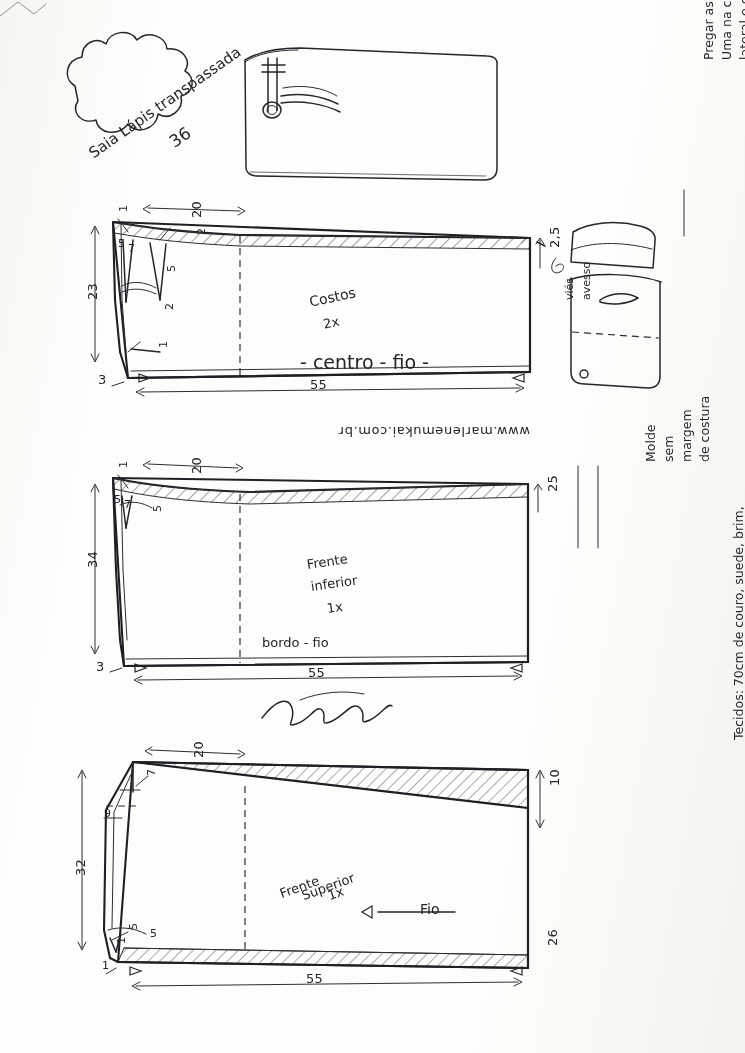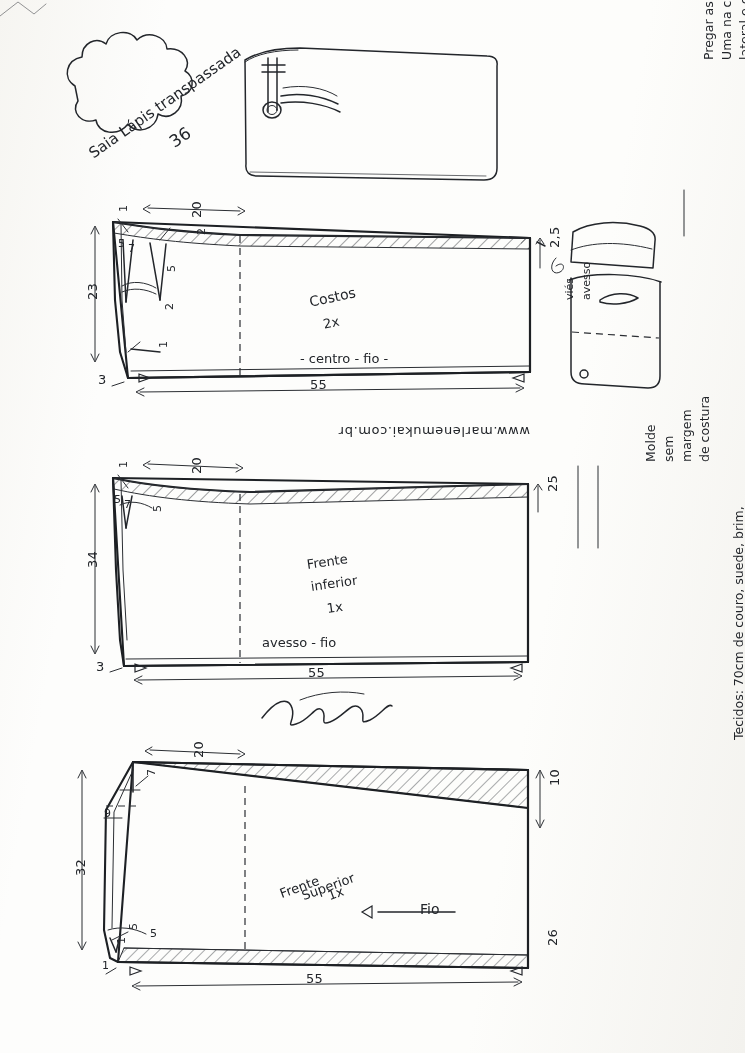--- a/index.html
+++ b/index.html
@@ -265,41 +265,41 @@
 margem
 de costura</div>
 
     <div class="hw blk rot90" style="left:730px;top:740px;">Tecidos: 70cm de couro, suede, brim,
 denim, tecidos de alfaiataria...
 tira para amarrar = 2 tiras dobradas
 com 3cm por 25cm cada uma.</div>
 
     <div class="hw lbl rotm12" style="left:308px;top:295px;font-size:14px;">Costos</div>
     <div class="hw lbl rotm12" style="left:322px;top:318px;font-size:13px;">2x</div>
-    <div class="hw lbl" style="left:300px;top:352px;font-size:13px;">- centro - fio -</div>
+    <div class="hw lbl" style="left:300px;top:352px;font-size:19px;">- centro - fio -</div>
 
     <div class="hw n rot90" style="left:190px;top:218px;">20</div>
     <div class="hw n rot90" style="left:86px;top:300px;">23</div>
     <div class="hw n" style="left:310px;top:378px;">55</div>
     <div class="hw n rot90" style="left:548px;top:248px;">2,5</div>
     <div class="hw sm rot90" style="left:118px;top:212px;">1</div>
     <div class="hw sm" style="left:118px;top:238px;">5</div>
     <div class="hw sm" style="left:128px;top:243px;">7</div>
     <div class="hw sm rot90" style="left:196px;top:235px;">2</div>
     <div class="hw sm rot90" style="left:166px;top:272px;">5</div>
     <div class="hw sm rot90" style="left:164px;top:310px;">2</div>
     <div class="hw sm rot90" style="left:158px;top:348px;">1</div>
     <div class="hw n" style="left:98px;top:373px;">3</div>
     <div class="hw sm rot90" style="left:562px;top:300px;line-height:1.5;">viés
 avesso</div>
 
     <div class="hw lbl rotm8" style="left:306px;top:558px;font-size:13px;">Frente</div>
     <div class="hw lbl rotm8" style="left:310px;top:580px;font-size:13px;">inferior</div>
     <div class="hw lbl rotm8" style="left:326px;top:602px;font-size:13px;">1x</div>
-    <div class="hw lbl" style="left:262px;top:636px;font-size:13px;">avesso - fio</div>
+    <div class="hw lbl" style="left:262px;top:636px;font-size:13px;">bordo - fio</div>
 
     <div class="hw n rot90" style="left:190px;top:474px;">20</div>
     <div class="hw n rot90" style="left:86px;top:568px;">34</div>
     <div class="hw n" style="left:308px;top:666px;">55</div>
     <div class="hw n rot90" style="left:546px;top:492px;">25</div>
     <div class="hw sm rot90" style="left:118px;top:468px;">1</div>
     <div class="hw sm" style="left:114px;top:494px;">5</div>
     <div class="hw sm" style="left:124px;top:499px;">7</div>
     <div class="hw sm rot90" style="left:152px;top:512px;">5</div>
     <div class="hw n" style="left:96px;top:660px;">3</div>

